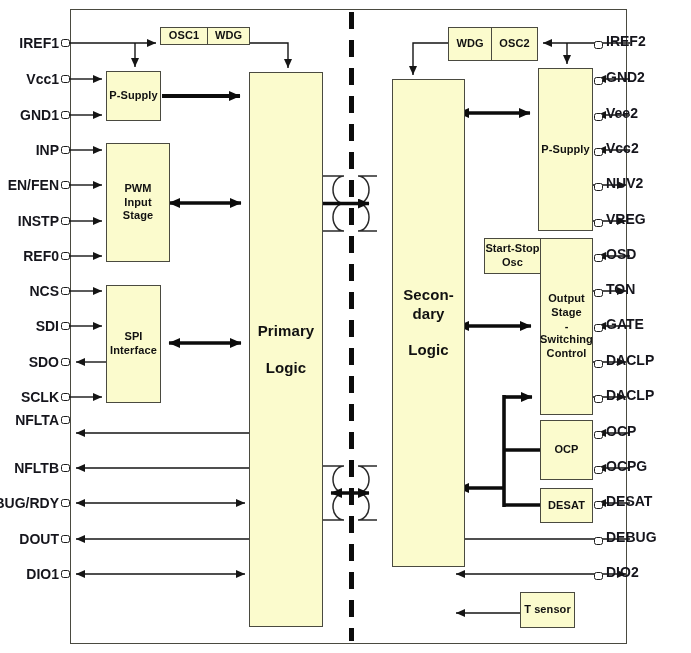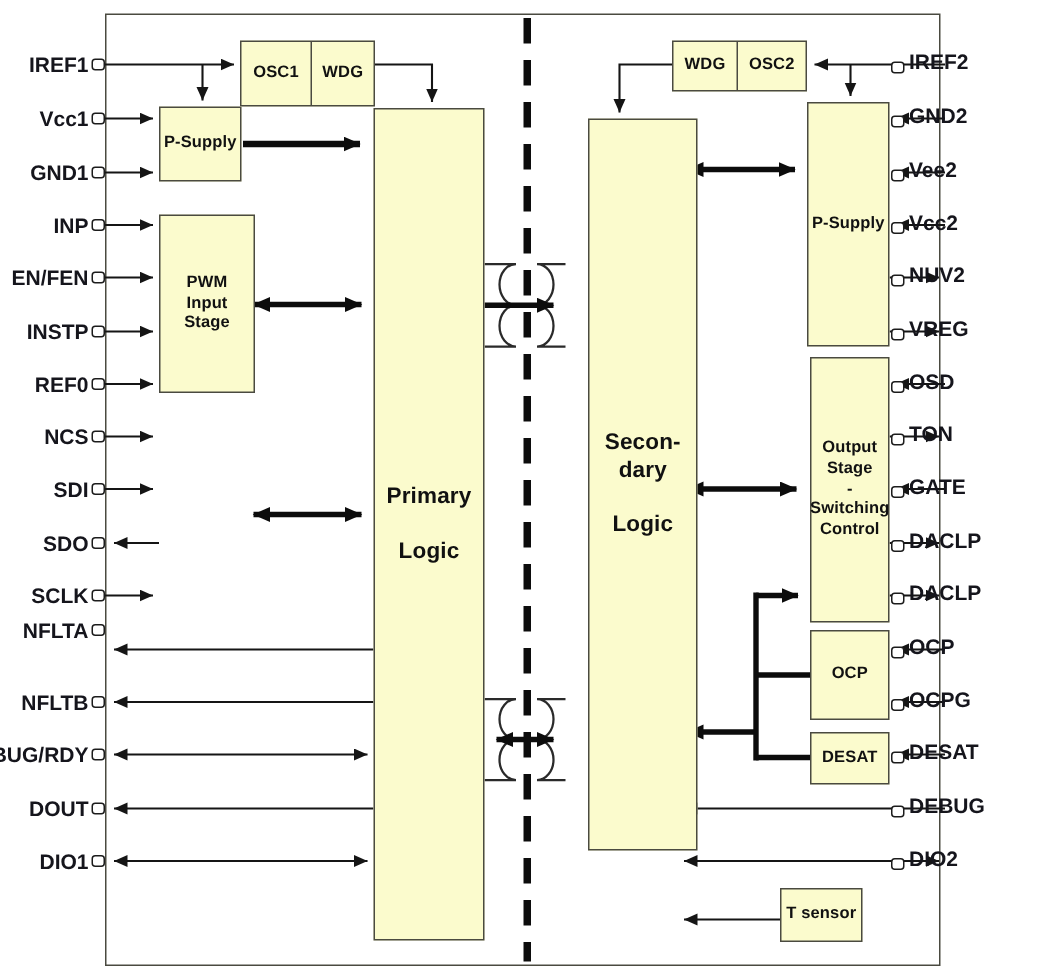--- a/index.html
+++ b/index.html
@@ -120,21 +120,21 @@
       <path class="coil" d="M377,176 H358 A11,13.75 0 0 1 358,203.5 A11,13.75 0 0 1 358,231 H377"></path>
       <line class="k" x1="323" y1="203.5" x2="369" y2="203.5" marker-end="url(#mB)"></line>
     </g>
     <g>
       <path class="coil" d="M323,466 H344 A11,13.5 0 0 0 344,493 A11,13.5 0 0 0 344,520 H323"></path>
       <path class="coil" d="M377,466 H358 A11,13.5 0 0 1 358,493 A11,13.5 0 0 1 358,520 H377"></path>
       <line class="k" x1="331" y1="493" x2="369" y2="493" marker-start="url(#mB)" marker-end="url(#mB)"></line>
     </g>
   </svg>
 
-  <div class="blk duo" style="left:160px;top:27px;width:90px;height:44px">
+  <div class="blk duo" style="left:160px;top:27px;width:90px;height:18px">
     <div class="cell first" style="width:47px">
         <span class="bl">OSC1</span>
       </div>
     <div class="cell">
         <span class="bl">WDG</span>
       </div>
   </div>
 
   <div class="blk duo" style="left:448px;top:27px;width:90px;height:34px">
     <div class="cell first" style="width:43px">
@@ -148,38 +148,46 @@
   <div class="blk" style="left:106px;top:71px;width:55px;height:50px">
     <span class="bl">P-Supply</span>
   </div>
 
   <div class="blk" style="left:106px;top:143px;width:64px;height:119px">
     <span class="bl">PWM
 Input
 Stage</span>
   </div>
 
+  <div class="blk" style="left:106px;top:285px;width:55px;height:118px">
+    <span class="bl">SPI
+Interface</span>
+  </div>
 
   <div class="blk big" style="left:249px;top:72px;width:74px;height:555px">
     <span class="bl">Primary
 
 Logic</span>
   </div>
 
   <div class="blk big" style="left:392px;top:79px;width:73px;height:488px">
     <span class="bl">Secon-
 dary
 
 Logic</span>
   </div>
 
   <div class="blk" style="left:538px;top:68px;width:55px;height:163px">
     <span class="bl">P-Supply</span>
   </div>
 
+  <div class="blk" style="left:484px;top:238px;width:57px;height:36px">
+    <span class="bl">Start-Stop
+Osc</span>
+  </div>
 
   <div class="blk" style="left:540px;top:238px;width:53px;height:177px">
     <span class="bl">Output
 Stage
 -
 Switching
 Control</span>
   </div>
 
   <div class="blk" style="left:540px;top:420px;width:53px;height:60px">

